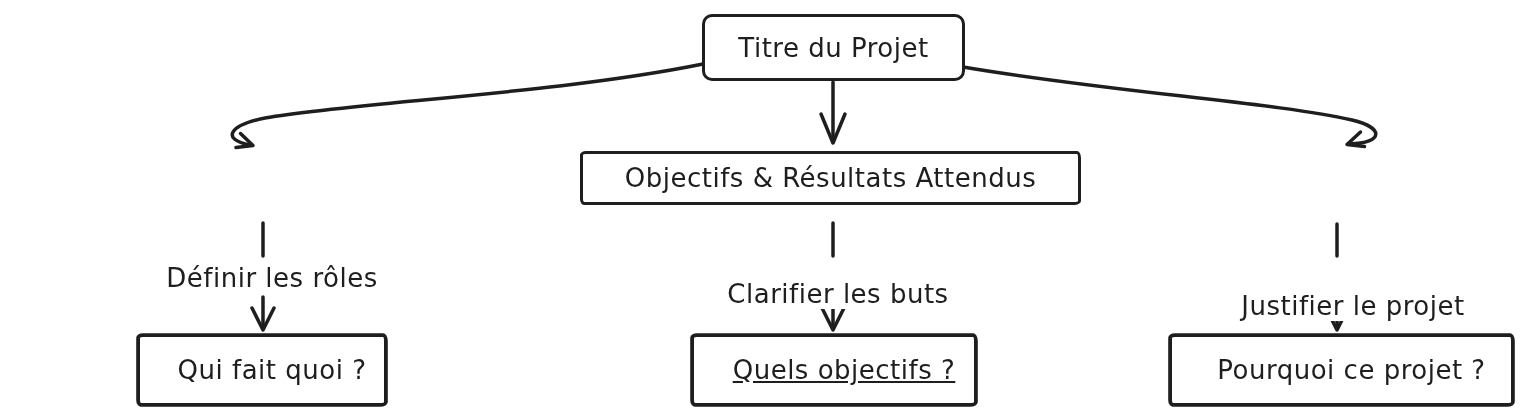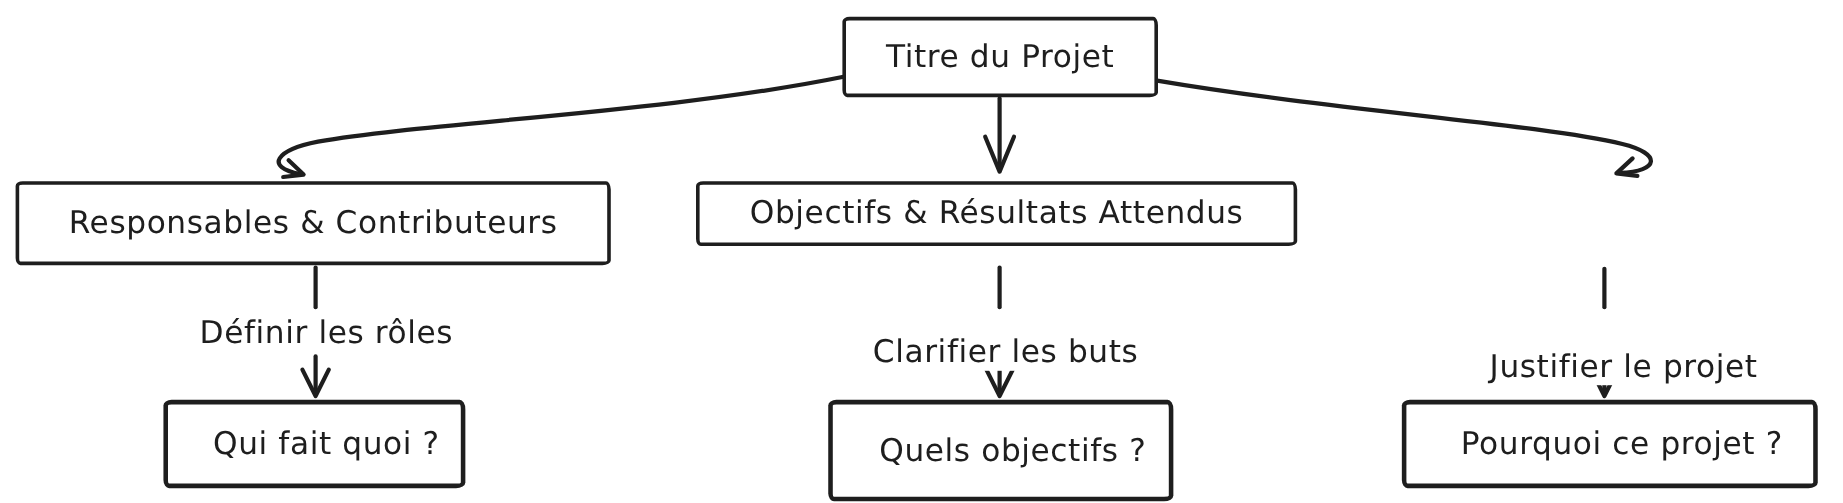--- a/index.html
+++ b/index.html
@@ -52,26 +52,26 @@
   .edge-label {
     position: absolute;
     transform: translate(-50%, -50%);
     font-size: 26px;
     white-space: nowrap;
     letter-spacing: 0.5px;
     background: var(--bg);
     padding: 0 3px;
   }
   
-  #node-root   { left: 702px;  top: 14px;  width: 263px; height: 67px; }
+  #node-root   { left: 702px;  top: 14px;  width: 263px; height: 67px; border-radius: 10px; }
   #node-b0     { left: 13px;   top: 151px; width: 496px; height: 70px; }
   #node-b1     { left: 580px;  top: 151px; width: 501px; height: 54px; }
   #node-b2     { left: 1159px; top: 151px; width: 365px; height: 68px; }
   #leaf-b0     { left: 137px;  top: 334px; width: 250px; height: 72px; }
-  #leaf-b1     { left: 691px;  top: 334px; width: 286px; height: 83px; }
+  #leaf-b1     { left: 691px;  top: 334px; width: 286px; height: 72px; text-decoration: underline; }
   #leaf-b2     { left: 1169px; top: 334px; width: 345px; height: 72px; }
   #edge-label-b0 { left: 272px;  top: 278px; }
   #edge-label-b1 { left: 838px;  top: 278px; margin-top: 16px; }
   #edge-label-b2 { left: 1353px; top: 278px; margin-top: 28px; }
 </style>
 </head>
 <body>
 
 <div class="canvas">
 
@@ -108,23 +108,20 @@
       <path d="M1337,224 L1337,256"></path>
       <path d="M1337,297 L1337,328"></path>
       <path d="M1326,308 L1337,330 L1348,308"></path>
     </g>
   </svg>
 
   <div class="node" id="node-root">
     <span>Titre du Projet</span>
   </div>
 
-  <div class="node" id="node-b0">
-    <span>Responsables &amp; Contributeurs</span>
-  </div>
   <div class="node" id="node-b1">
     <span>Objectifs &amp; Résultats Attendus</span>
   </div>
 
   <div class="edge-label" id="edge-label-b0">Définir les rôles</div>
   <div class="edge-label" id="edge-label-b1">Clarifier les buts</div>
   <div class="edge-label" id="edge-label-b2">Justifier le projet</div>
 
   <div class="node leaf" id="leaf-b0">
     <span>Qui fait quoi ?</span>

